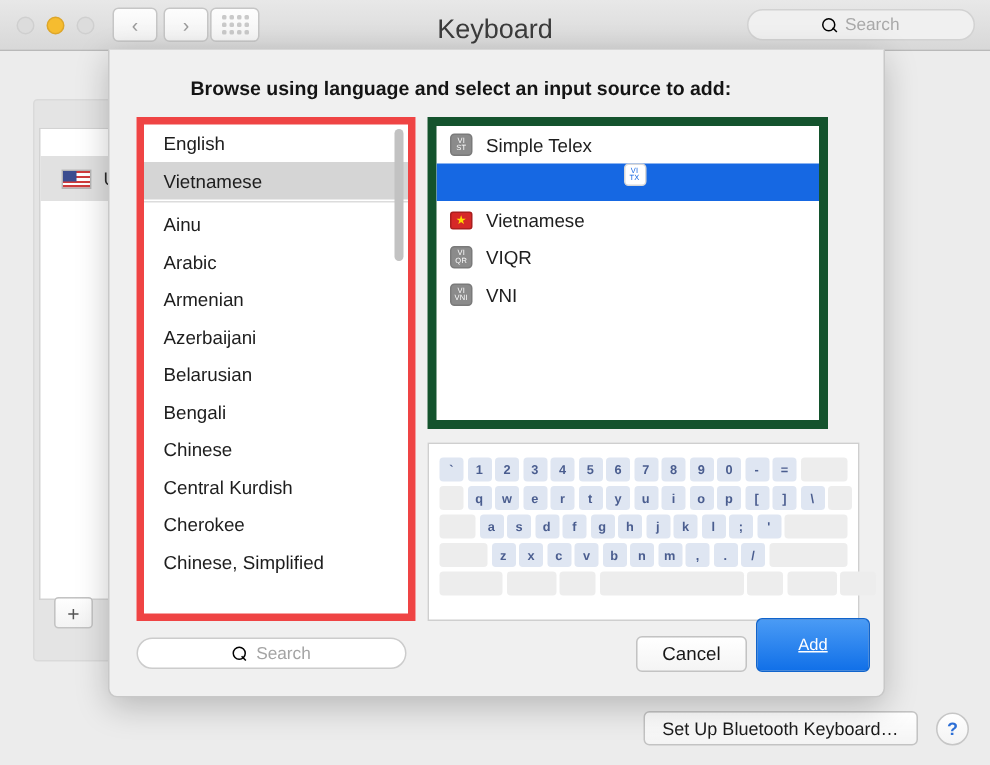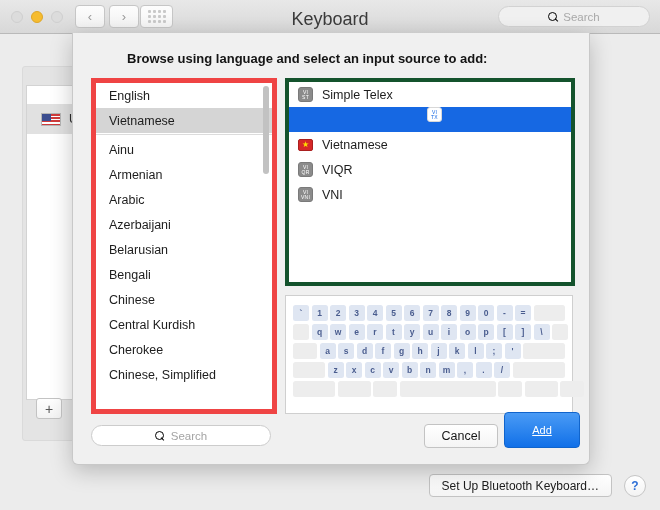--- a/index.html
+++ b/index.html
@@ -155,22 +155,22 @@
   .lang-item.sel { background: #d5d5d5; }
   .lang-sep { height: 1px; background: #dcdcdc; margin: 1px 0 2px 0; }
   .langscroll {
     position: absolute; right: 3px; top: 3px;
     width: 6px; height: 88px; border-radius: 3px; background: #c2c2c2;
   }
 
   
   .srclist {
     position: absolute; left: 212px; top: 45px;
-    width: 290px; height: 208px;
-    background: #ffffff; border: 4px solid #14532d;
+    width: 267px; height: 208px;
+    background: #ffffff; border: 6px solid #14532d;
     overflow: hidden;
   }
   .src-item {
     height: 25px; display: flex; align-items: center;
     padding-left: 9px; gap: 9px;
     font-size: 12.5px; color: #1d1d1d;
   }
   .src-item.sel { background: #1668e3; color: #ffffff; flex-direction: column; }
   .badge {
     width: 15px; height: 15px; border-radius: 3px;
@@ -293,22 +293,22 @@
 
   <div class="sheet">
     <div class="sheet-head">Browse using language and select an input source to add:</div>
 
     <div class="langlist">
       <div id="lang-container">
           <div class="lang-item">English</div>
           <div class="lang-item sel">Vietnamese</div>
           <div class="lang-sep"></div>
           <div class="lang-item">Ainu</div>
+          <div class="lang-item">Arabic</div>
           <div class="lang-item">Armenian</div>
-          <div class="lang-item">Arabic</div>
           <div class="lang-item">Azerbaijani</div>
           <div class="lang-item">Belarusian</div>
           <div class="lang-item">Bengali</div>
           <div class="lang-item">Chinese</div>
           <div class="lang-item">Central Kurdish</div>
           <div class="lang-item">Cherokee</div>
           <div class="lang-item">Chinese, Simplified</div>
         </div>
       <div class="langscroll"></div>
     </div>

